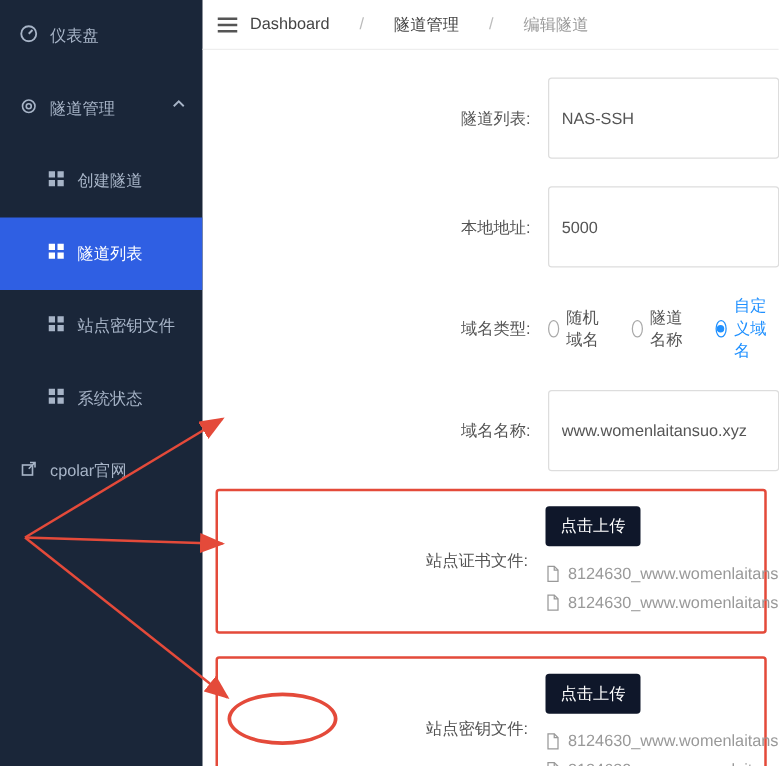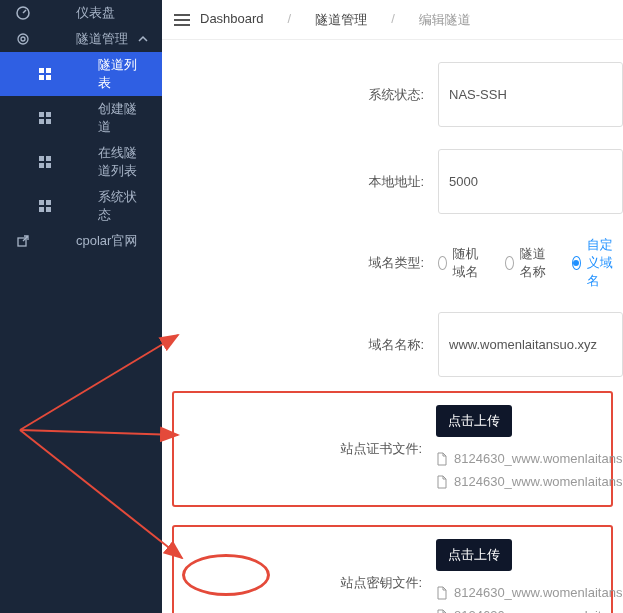--- a/index.html
+++ b/index.html
@@ -1,19 +1,19 @@
 <!DOCTYPE html>
 <html><head>
   <meta charset="utf-8">
   <style>
     * { box-sizing: border-box; margin: 0; padding: 0; }
     body { font-family: "Helvetica Neue", Arial, sans-serif; font-size: 13px; color: #555; background: #fff; width: 623px; height: 613px; overflow: hidden; position: relative; }
     .layout { display: flex; height: 100%; }
     .sidebar { width: 162px; background: #1a2639; color: #a7b4c7; flex-shrink: 0; overflow-y: auto; }
-    .nav-item { display: flex; align-items: center; padding: 4px 16px; cursor: pointer; position: relative; gap: 36px; }
+    .nav-item { display: flex; align-items: flex-start; padding: 20px 16px; cursor: pointer; position: relative; }
     .nav-item.active { background: #2f5fe3; color: #fff; }
     .nav-item.child { padding-left: 38px; }
     .nav-icon { width: 14px; height: 14px; margin-right: 10px; fill: currentColor; flex-shrink: 0; }
     .nav-label { font-size: 13px; }
     .chev { position: absolute; right: 14px; width: 10px; height: 10px; fill: currentColor; }
     .main { flex: 1; display: flex; flex-direction: column; min-width: 0; }
     .topbar { height: 40px; display: flex; align-items: center; padding: 0 12px; border-bottom: 1px solid #eee; gap: 10px; }
     .menu-icon { width: 16px; height: 16px; fill: #555; cursor: pointer; }
     .breadcrumb { display: flex; align-items: flex-start; gap: 24px; font-size: 13px; color: #444; }
     .breadcrumb .sep { color: #bbb; }
@@ -58,46 +58,46 @@
         </div>
         <div class="nav-item">
           <svg class="nav-icon" viewBox="0 0 14 14">
             <path d="M7 2a5 5 0 100 10 5 5 0 000-10zM7 5a2 2 0 110 4 2 2 0 010-4z" stroke="currentColor" fill="none" stroke-width="1.3"></path>
           </svg>
           <span class="nav-label">隧道管理</span>
           <svg class="chev" viewBox="0 0 10 10">
             <path d="M1 7l4-4 4 4" fill="none" stroke="currentColor" stroke-width="1.5"></path>
           </svg>
         </div>
+        <div class="nav-item child">
+          <svg class="nav-icon" viewBox="0 0 14 14">
+            <rect x="1" y="1" width="5" height="5"></rect>
+            <rect x="8" y="1" width="5" height="5"></rect>
+            <rect x="1" y="8" width="5" height="5"></rect>
+            <rect x="8" y="8" width="5" height="5"></rect>
+          </svg>
+          <span class="nav-label">创建隧道</span>
+        </div>
         <div class="nav-item child active">
           <svg class="nav-icon" viewBox="0 0 14 14">
             <rect x="1" y="1" width="5" height="5"></rect>
             <rect x="8" y="1" width="5" height="5"></rect>
             <rect x="1" y="8" width="5" height="5"></rect>
             <rect x="8" y="8" width="5" height="5"></rect>
           </svg>
           <span class="nav-label">隧道列表</span>
         </div>
         <div class="nav-item child">
           <svg class="nav-icon" viewBox="0 0 14 14">
             <rect x="1" y="1" width="5" height="5"></rect>
             <rect x="8" y="1" width="5" height="5"></rect>
             <rect x="1" y="8" width="5" height="5"></rect>
             <rect x="8" y="8" width="5" height="5"></rect>
           </svg>
-          <span class="nav-label">创建隧道</span>
-        </div>
-        <div class="nav-item child">
-          <svg class="nav-icon" viewBox="0 0 14 14">
-            <rect x="1" y="1" width="5" height="5"></rect>
-            <rect x="8" y="1" width="5" height="5"></rect>
-            <rect x="1" y="8" width="5" height="5"></rect>
-            <rect x="8" y="8" width="5" height="5"></rect>
-          </svg>
-          <span class="nav-label">在线隧道列表</span>
+          <span class="nav-label">站点密钥文件</span>
         </div>
         <div class="nav-item child">
           <svg class="nav-icon" viewBox="0 0 14 14">
             <rect x="1" y="1" width="5" height="5"></rect>
             <rect x="8" y="1" width="5" height="5"></rect>
             <rect x="1" y="8" width="5" height="5"></rect>
             <rect x="8" y="8" width="5" height="5"></rect>
           </svg>
           <span class="nav-label">系统状态</span>
         </div>
@@ -122,21 +122,21 @@
         <span class="crumb-link">Dashboard</span>
         <span class="sep">/</span>
         <span class="crumb-link">隧道管理</span>
         <span class="sep">/</span>
         <span class="crumb-active">编辑隧道</span>
       </nav>
     </div>
 
     <div class="content">
       <div class="form-row">
-        <label class="form-label">系统状态:</label>
+        <label class="form-label">隧道列表:</label>
         <div class="form-ctrl"><input class="text-input" value="NAS-SSH" style=""></div>
       </div>
 
 
       <div class="form-row">
         <label class="form-label">本地地址:</label>
         <div class="form-ctrl"><input class="text-input" value="5000" style=""></div>
       </div>
 
       <div class="form-row">

